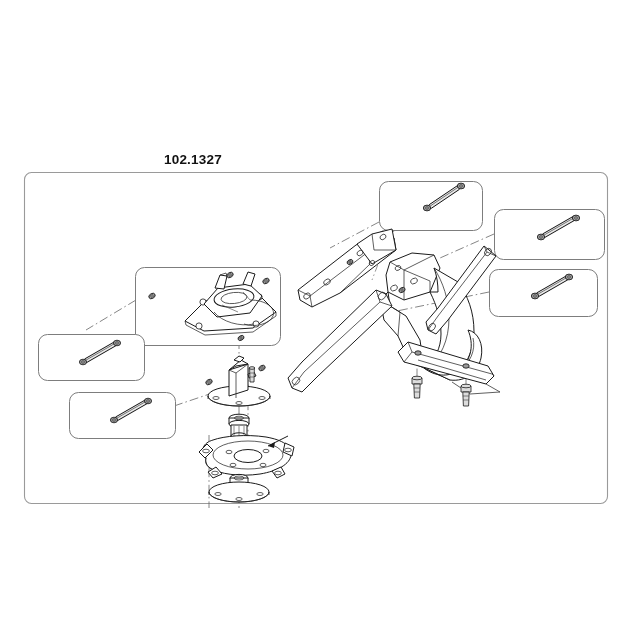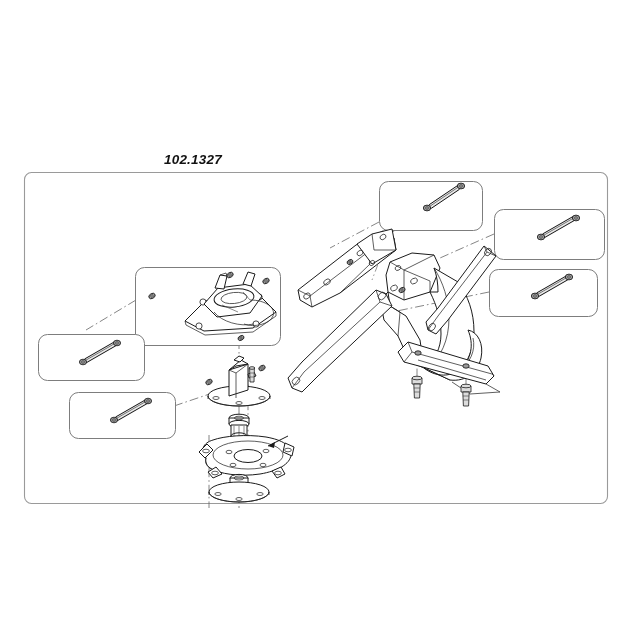--- a/index.html
+++ b/index.html
@@ -13,21 +13,20 @@
     font-family: "Liberation Sans", sans-serif;
     position: relative;
     overflow: hidden;
   }
   #stage {
     position: absolute;
     left: 0; top: 0;
     width: 640px;
     height: 640px;
     background: #ffffff;
-    font-style: italic;
   }
   #drawing-title {
     position: absolute;
     left: 164px;
     top: 152px;
     font-size: 13.5px;
     font-weight: bold;
     color: #121212;
     letter-spacing: 0.2px;
     white-space: nowrap;

